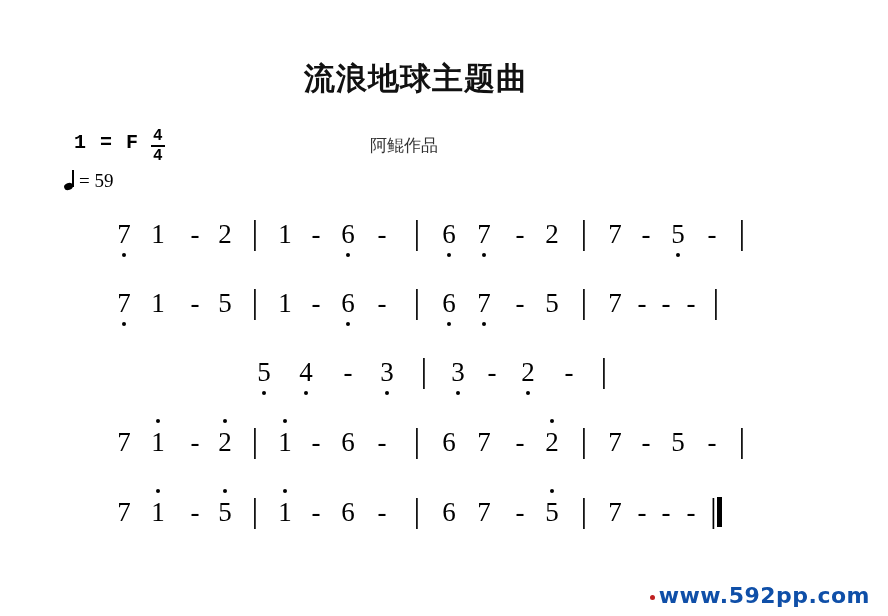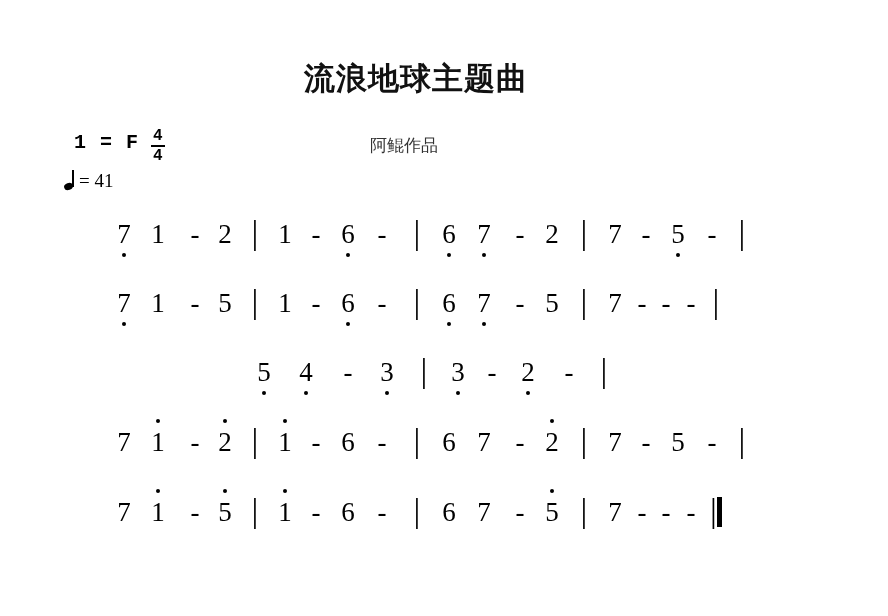--- a/index.html
+++ b/index.html
@@ -225,21 +225,21 @@
       <span class="num">4</span>
       <span class="den">4</span>
     </span>
   </div>
 
   <div class="tempo">
     <span class="quarter-note">
       <span class="head"></span>
         <span class="stem"></span>
     </span>
-    <span>= 41</span>
+    <span>= 59</span>
   </div>
 
   <div class="composer">阿鲲作品</div>
 
   <div id="staves">
       <div class="stave" style="left: 112px; top: 206px;">
         <span class="tok num" style="width: 24px;">7<span class="dot-below"></span></span>
         <span class="tok num" style="width: 44px;">1</span>
         <span class="tok dash" style="width: 30px;">-</span>
         <span class="tok num" style="width: 30px;">2</span>
@@ -333,14 +333,17 @@
         <span class="tok num" style="width: 32px;">5<span class="dot-above"></span></span>
         <span class="tok bar" style="width: 32px;">|</span>
         <span class="tok num" style="width: 30px;">7</span>
         <span class="tok dash" style="width: 24px;">-</span>
         <span class="tok dash" style="width: 24px;">-</span>
         <span class="tok dash" style="width: 26px;">-</span>
         <span class="tok endbar" style="width: 24px;"><span class="thin">|</span><span class="thick"></span></span>
       </div>
     </div>
 
+  <div class="watermark">
+    <span class="dot-red"></span><span>www.592pp.com</span>
+  </div>
 
 </div>
 
 </body></html>

